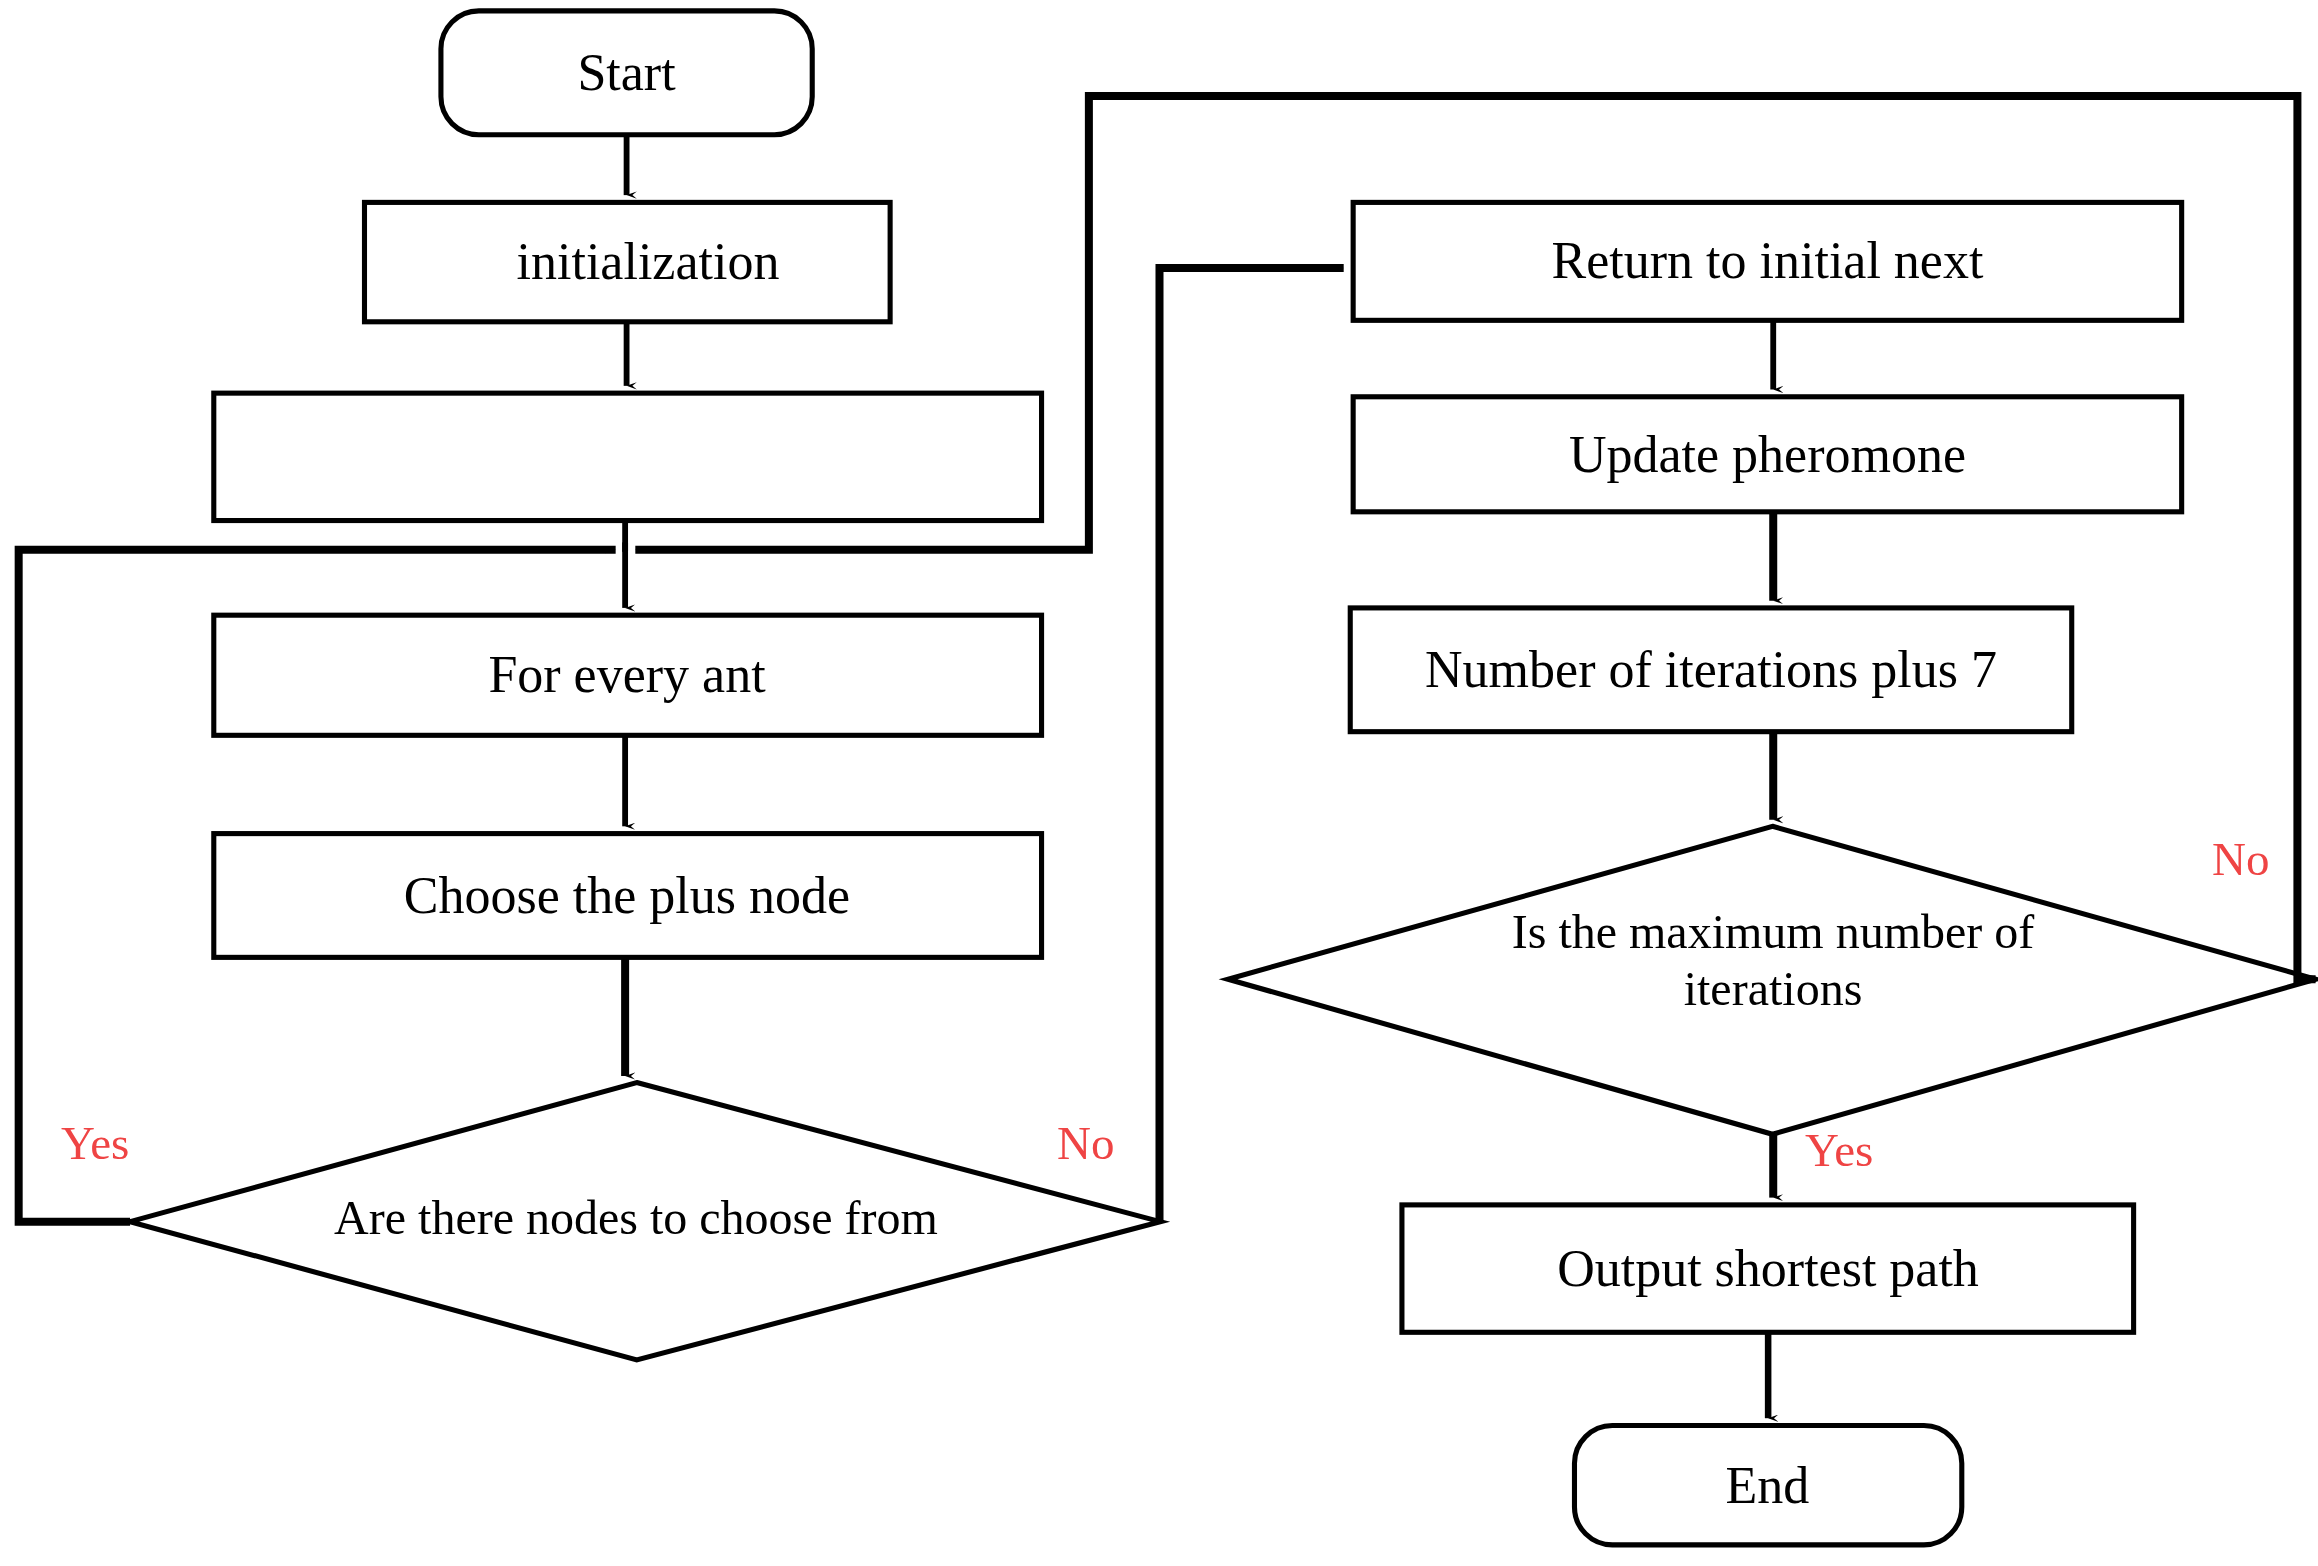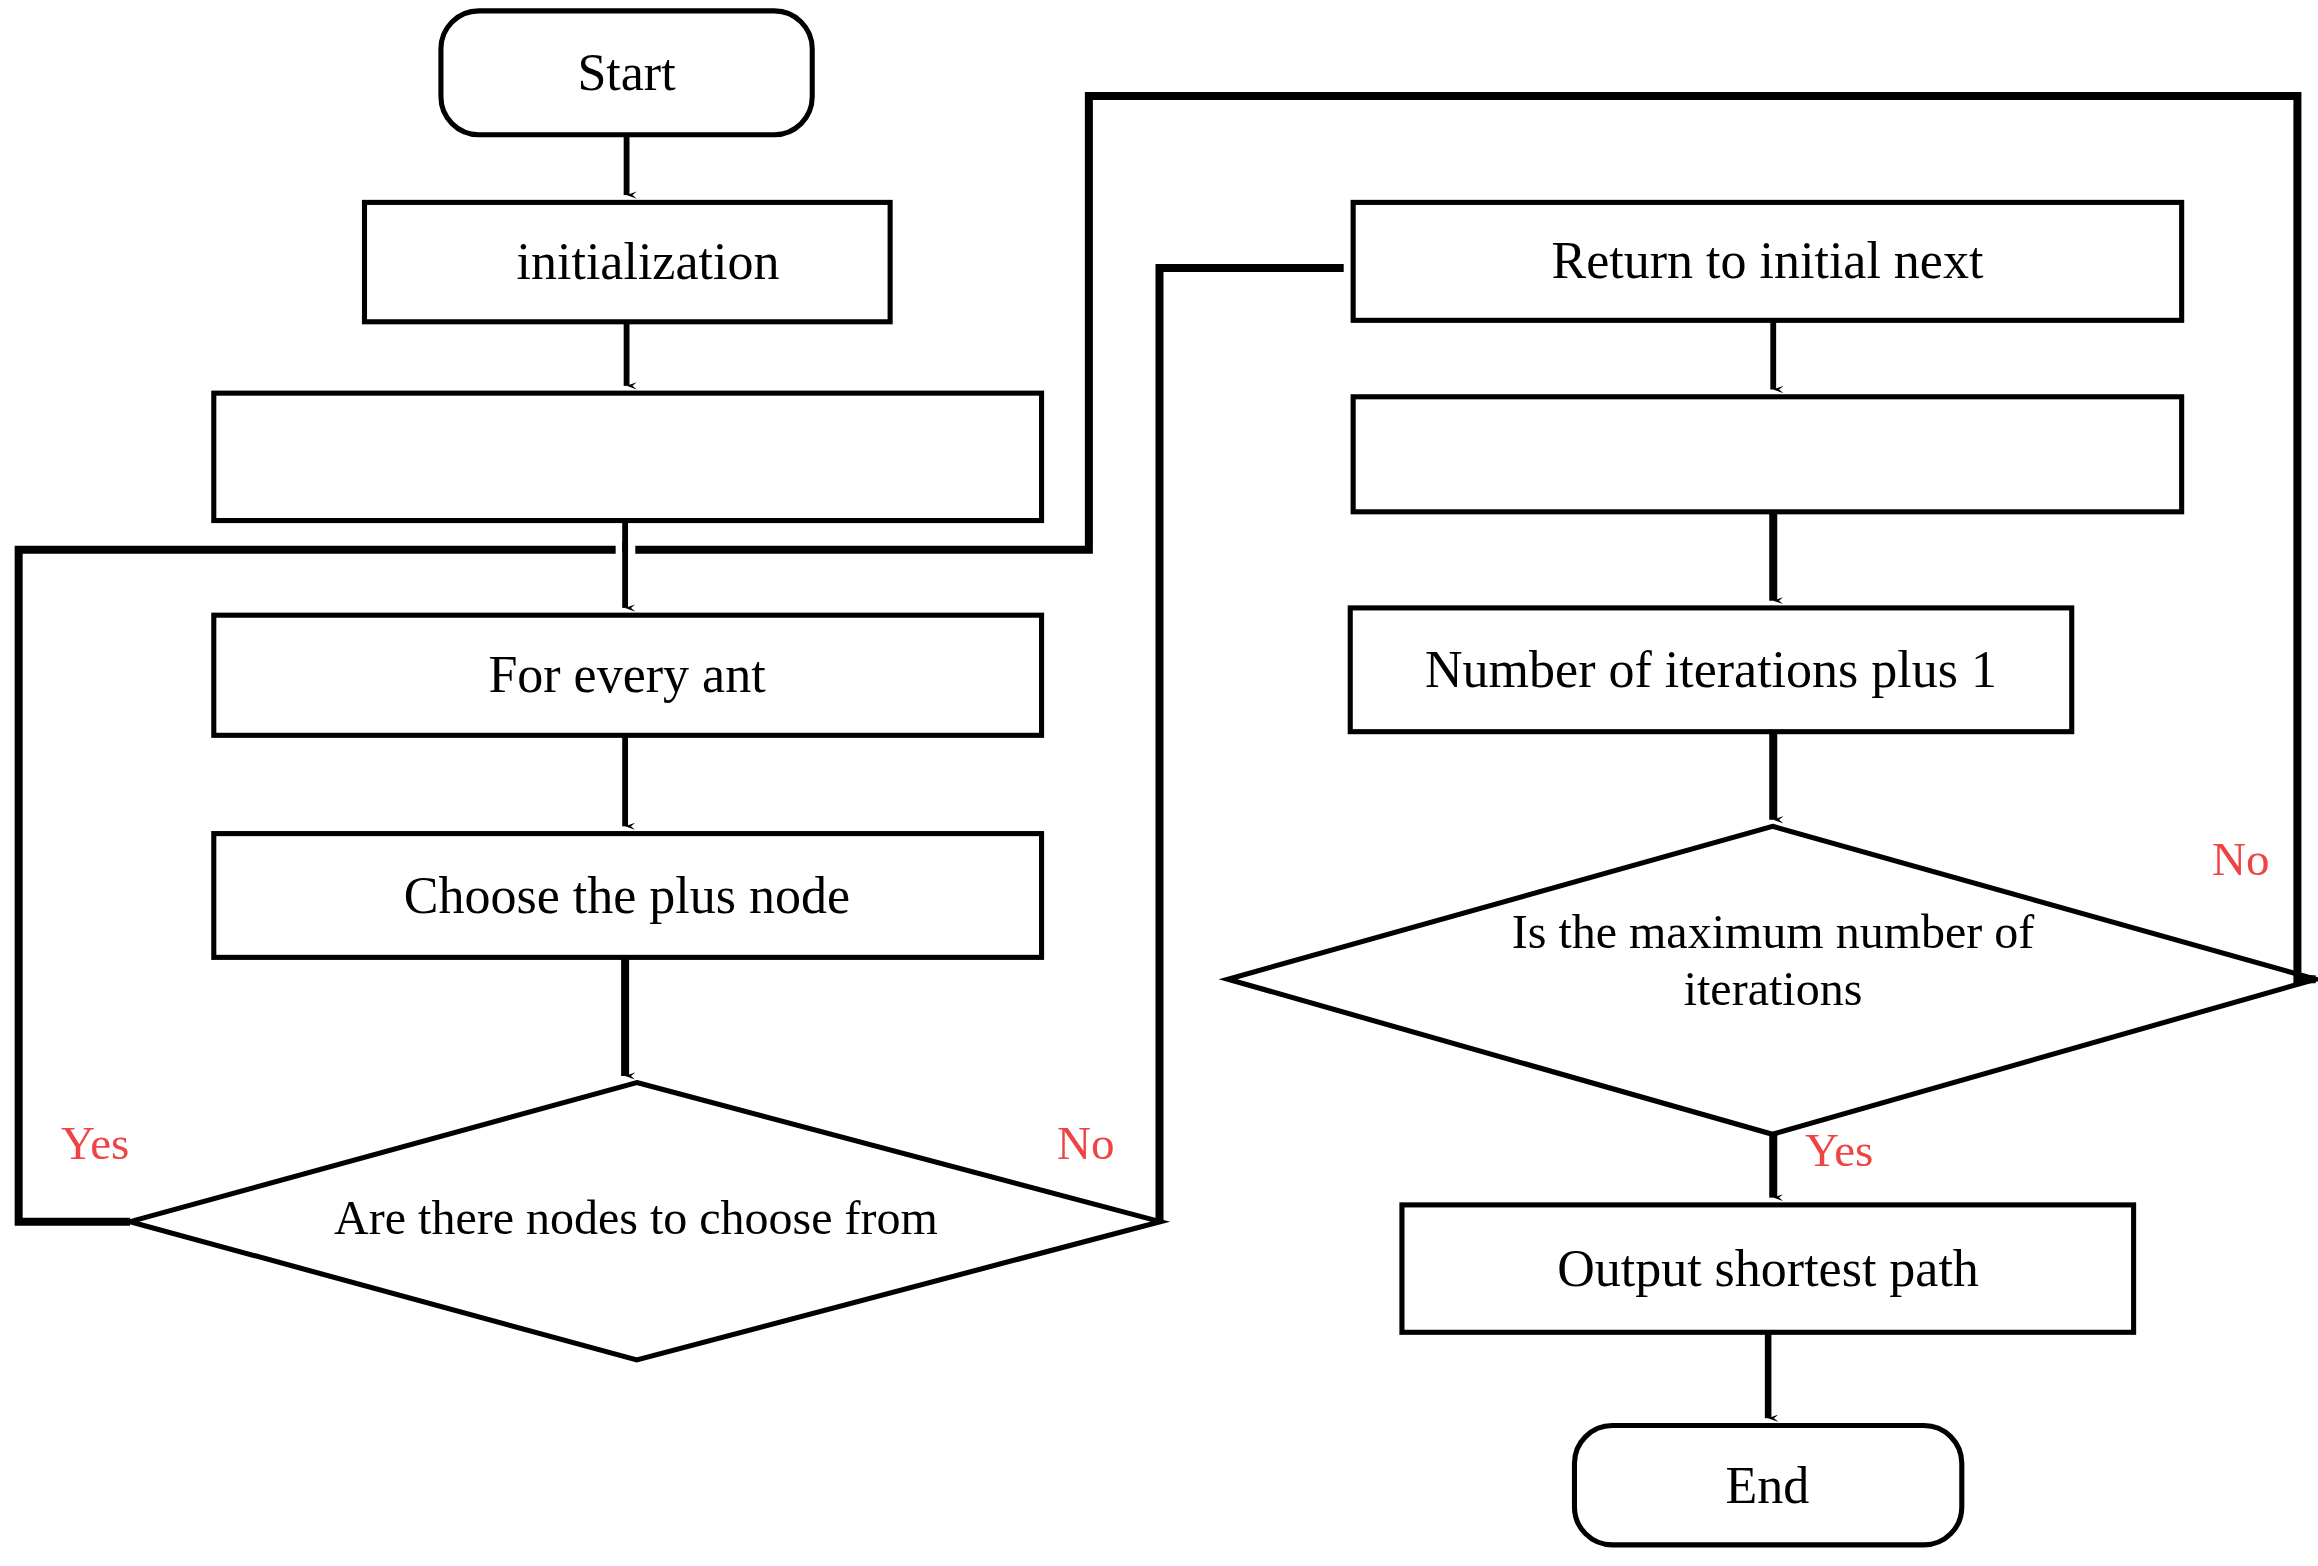--- a/index.html
+++ b/index.html
@@ -128,22 +128,23 @@
 
 
   <div class="node-label lbl-72" style="left:213px; top:615px; width:828px; height:120px;">For every ant</div>
 
   <div class="node-label lbl-72" style="left:213px; top:834px; width:828px; height:124px;">Choose the plus node</div>
 
   <div class="node-label lbl-66" style="left:218px; top:1178px; width:836px; height:80px;">Are there nodes to choose from</div>
 
   <div class="node-label lbl-72" style="left:1353px; top:202px; width:829px; height:118px;">Return to initial next</div>
 
+  <div class="node-label lbl-72" style="left:1353px; top:397px; width:829px; height:115px;">Update pheromone</div>
 
-  <div class="node-label lbl-72" style="left:1350px; top:608px; width:722px; height:124px;">Number of iterations plus 1</div>
+  <div class="node-label lbl-72" style="left:1350px; top:608px; width:722px; height:124px;">Number of iterations plus 7</div>
 
   <div class="node-label lbl-66" style="left:1376px; top:902px; width:794px; height:117px;">Is the maximum number of
 iterations</div>
 
   <div class="node-label lbl-72" style="left:1402px; top:1205px; width:732px; height:127px;text-align:center;">Output shortest path</div>
 
   <div class="node-label lbl-72" style="left:1574px; top:1426px; width:387px; height:119px;">End</div>
 
   <div class="edge-label lbl-64" style="left:61px; top:1120px;">Yes</div>
 

